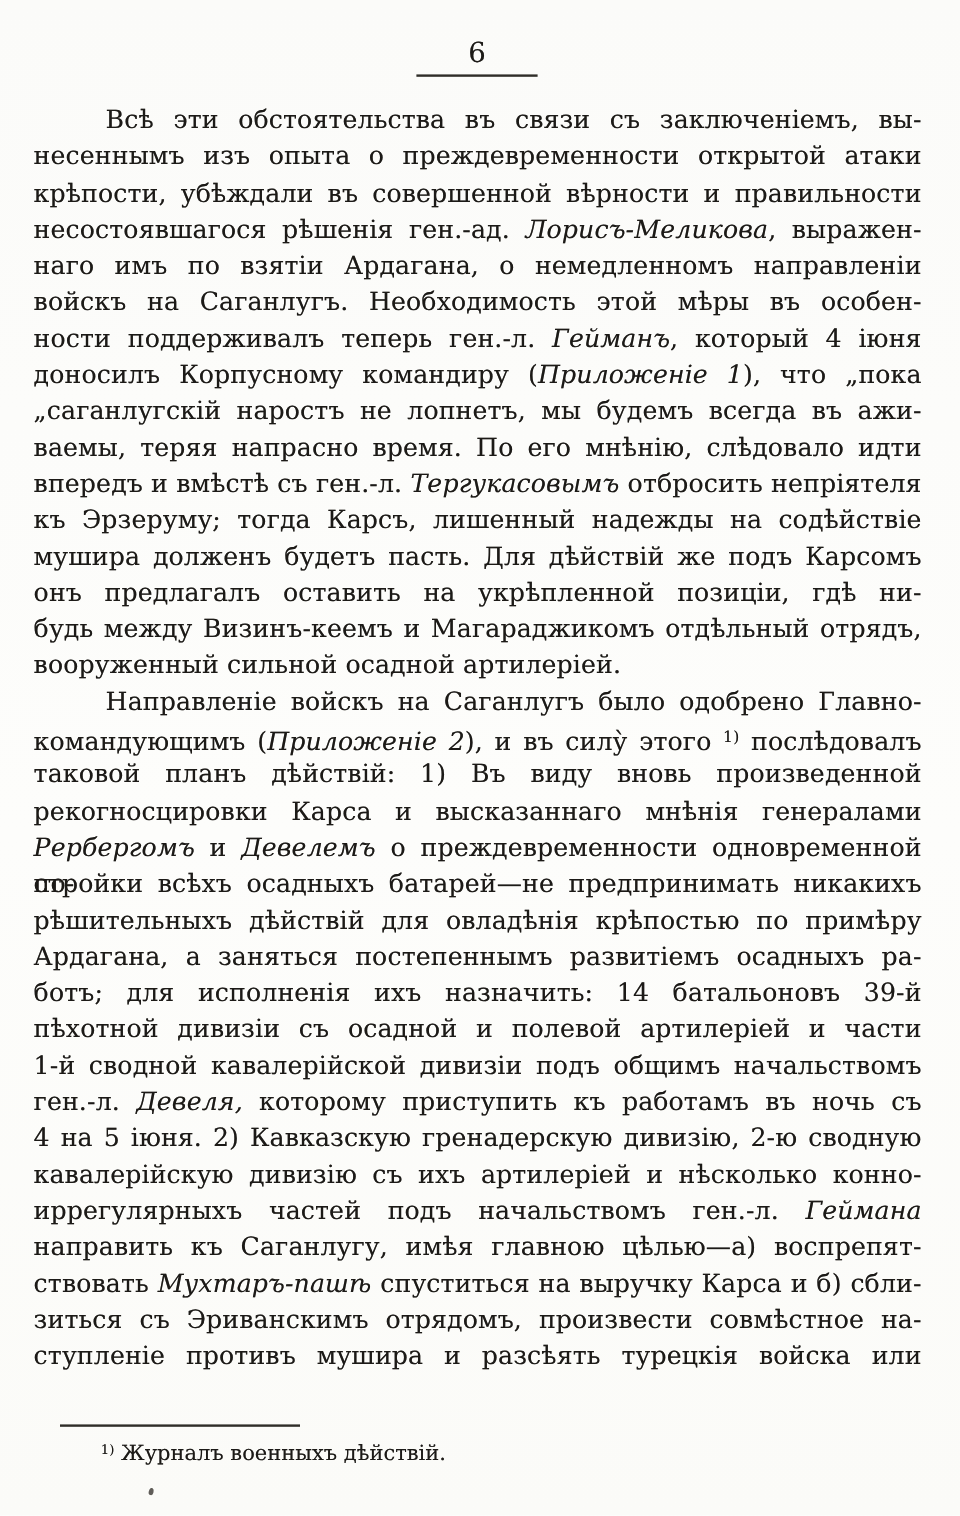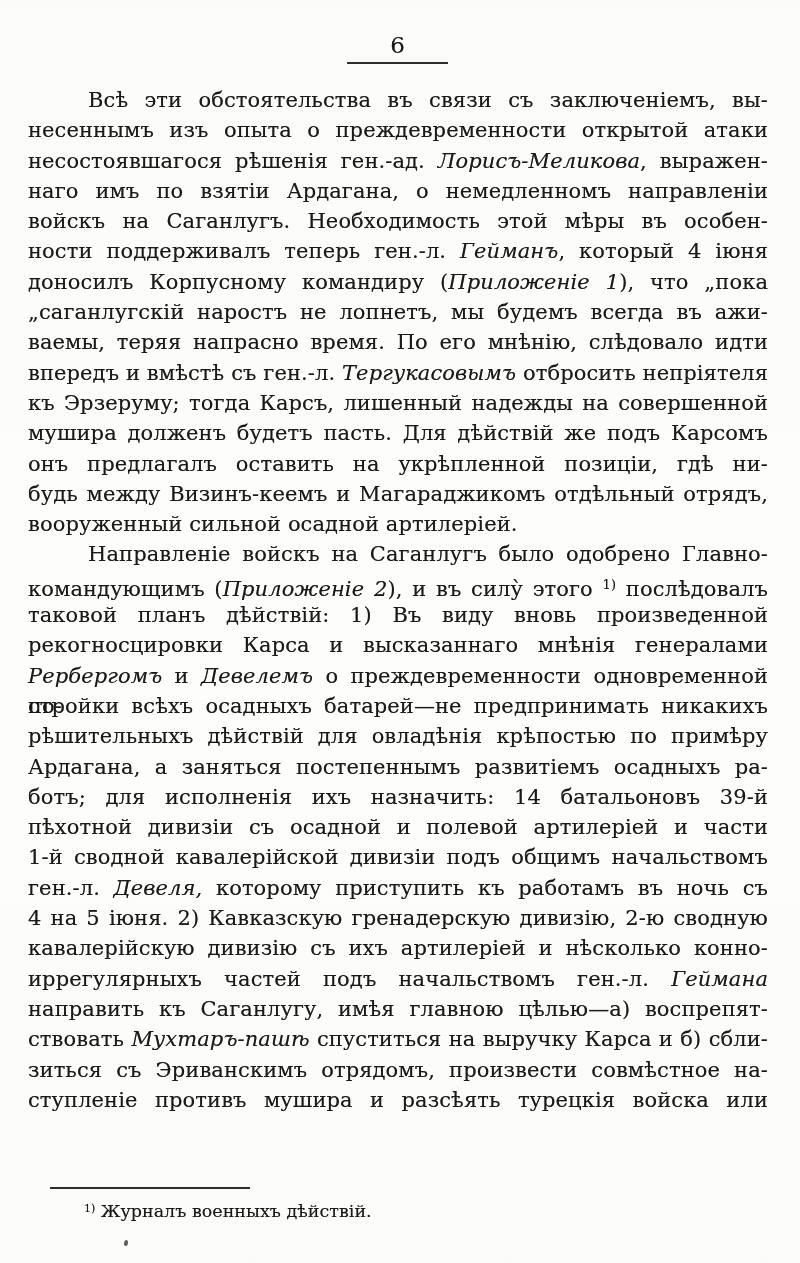--- a/index.html
+++ b/index.html
@@ -49,29 +49,30 @@
 <div class="page">
 
   <div class="pn-wrap">
     <div class="page-number">6</div>
   </div>
   <div class="page-rule"></div>
 
   <main class="text-block">
       <div class="line indent"><span>Всѣ эти обстоятельства въ связи съ заключеніемъ, вы-</span></div>
       <div class="line"><span>несеннымъ изъ опыта о преждевременности открытой атаки</span></div>
+      <div class="line"><span>крѣпости, убѣждали въ совершенной вѣрности и правильности</span></div>
       <div class="line"><span>несостоявшагося рѣшенія ген.-ад. </span><span class="it">Лорисъ-Меликова</span><span>, выражен-</span></div>
       <div class="line"><span>наго имъ по взятіи Ардагана, о немедленномъ направленіи</span></div>
       <div class="line"><span>войскъ на Саганлугъ. Необходимость этой мѣры въ особен-</span></div>
       <div class="line"><span>ности поддерживалъ теперь ген.-л. </span><span class="it">Гейманъ</span><span>, который 4 іюня</span></div>
       <div class="line"><span>доносилъ Корпусному командиру (</span><span class="it">Приложеніе 1</span><span>), что „пока</span></div>
       <div class="line"><span>„саганлугскій наростъ не лопнетъ, мы будемъ всегда въ ажи-</span></div>
       <div class="line"><span>ваемы, теряя напрасно время. По его мнѣнію, слѣдовало идти</span></div>
       <div class="line"><span>впередъ и вмѣстѣ съ ген.-л. </span><span class="it">Тергукасовымъ</span><span> отбросить непріятеля</span></div>
-      <div class="line"><span>къ Эрзеруму; тогда Карсъ, лишенный надежды на совершенной</span></div>
+      <div class="line"><span>къ Эрзеруму; тогда Карсъ, лишенный надежды на содѣйствіе</span></div>
       <div class="line"><span>мушира долженъ будетъ пасть. Для дѣйствій же подъ Карсомъ</span></div>
       <div class="line"><span>онъ предлагалъ оставить на укрѣпленной позиціи, гдѣ ни-</span></div>
       <div class="line"><span>будь между Визинъ-кеемъ и Магараджикомъ отдѣльный отрядъ,</span></div>
       <div class="line par-end"><span>вооруженный сильной осадной артилеріей.</span></div>
       <div class="line indent"><span>Направленіе войскъ на Саганлугъ было одобрено Главно-</span></div>
       <div class="line"><span>командующимъ (</span><span class="it">Приложеніе 2</span><span>), и въ силу̀ этого </span><span class="sup">1)</span><span> послѣдовалъ</span></div>
       <div class="line"><span>таковой планъ дѣйствій: 1) Въ виду вновь произведенной</span></div>
       <div class="line"><span>рекогносцировки Карса и высказаннаго мнѣнія генералами</span></div>
       <div class="line"><span class="it">Рербергомъ</span><span> и </span><span class="it">Девелемъ</span><span> о преждевременности одновременной по-</span></div>
       <div class="line"><span>стройки всѣхъ осадныхъ батарей—не предпринимать никакихъ</span></div>

